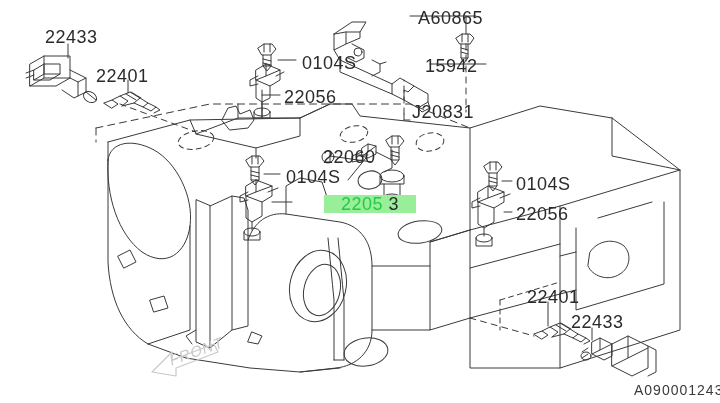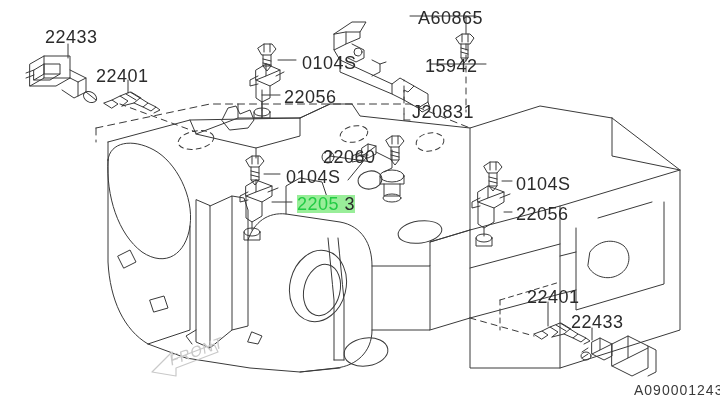--- a/index.html
+++ b/index.html
@@ -26,21 +26,22 @@
     font-family: "Liberation Sans", sans-serif;
     font-size: 18px;
     letter-spacing: 0.5px;
     color: #2b2b2b;
     white-space: nowrap;
     line-height: 1;
   }
   .lbl.hl {
     color: #22cc44;
     background: #99ee99;
-    padding: 0 0;
+    padding: 0 17px;
+    margin-left: 27px;
   }
   .lbl.hl .tail {
     background: transparent;
     color: #2b2b2b;
   }
   .refcode {
     position: absolute;
     font-family: "Liberation Sans", sans-serif;
     font-size: 14px;
     letter-spacing: 1px;

